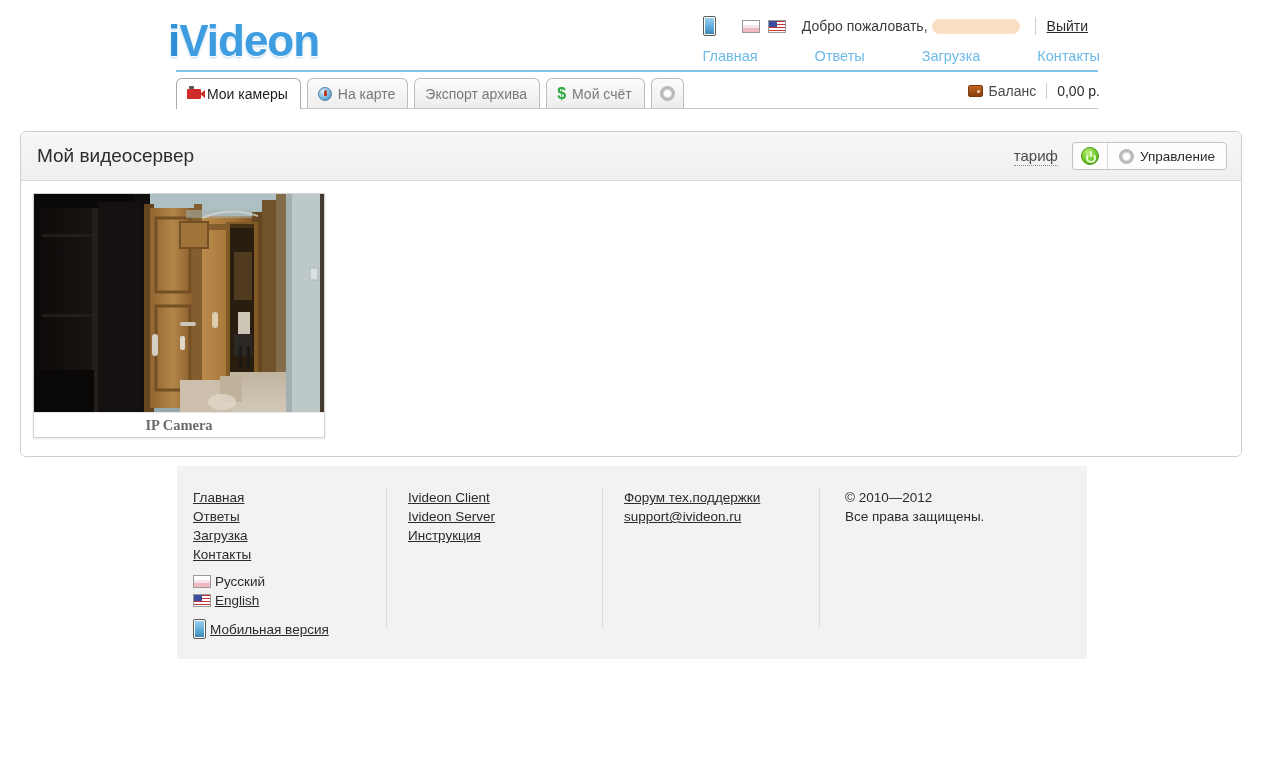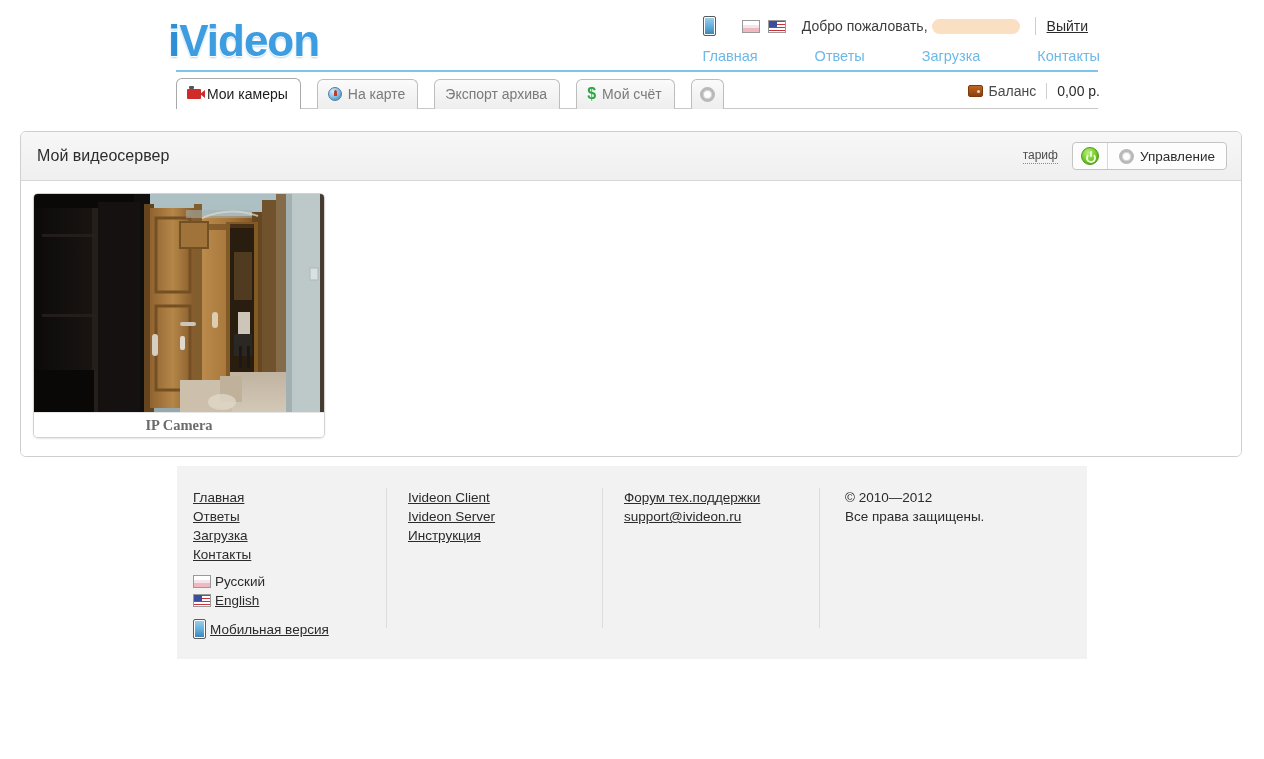--- a/index.html
+++ b/index.html
@@ -127,22 +127,22 @@
   .tabbar {
     position: relative;
     width: 1264px;
     height: 40px;
   }
   .tabs {
     position: absolute;
     left: 176px;
     top: 0px;
     display: flex;
-    align-items: center;
-    gap: 16px;
+    align-items: flex-start;
+    gap: 6px;
   }
   .tab {
     display: flex;
     align-items: center;
     gap: 6px;
     height: 21px;
     padding: 4px 12px 4px 10px;
     border: 1px solid #bdbdbd;
     border-bottom: none;
     border-radius: 6px 6px 0 0;
@@ -271,30 +271,30 @@
     background: linear-gradient(180deg,#f7f7f7 0%, #efefef 100%);
     border-bottom: 1px solid #d8d8d8;
     border-radius: 5px 5px 0 0;
     display: flex;
     align-items: center;
     justify-content: space-between;
     padding: 0 14px 0 16px;
     box-sizing: border-box;
   }
   .panel-title {
-    font-size: 16px;
+    font-size: 19px;
     color: #2d2d2d;
   }
   .panel-actions {
     display: flex;
     align-items: center;
     gap: 14px;
   }
   .tarif {
-    font-size: 12px;
+    font-size: 15px;
     color: #4c4c4c;
     border-bottom: 1px dotted #8a8a8a;
     cursor: pointer;
     padding-bottom: 1px;
   }
   .btngroup {
     display: flex;
     align-items: stretch;
     border: 1px solid #c4c4c4;
     border-radius: 4px;
@@ -350,21 +350,21 @@
     min-height: 200px;
     padding: 12px 0 18px 12px;
     background: #ffffff;
     border-radius: 0 0 5px 5px;
   }
 
   
   .cam-card {
     width: 290px;
     border: 1px solid #d2d2d2;
-    border-radius: 5px;
+    border-radius: 0;
     background: #ffffff;
     box-shadow: 0 1px 2px rgba(0,0,0,.10);
     overflow: hidden;
     cursor: pointer;
   }
   .cam-thumb {
     width: 290px;
     height: 218px;
     position: relative;
     overflow: hidden;

